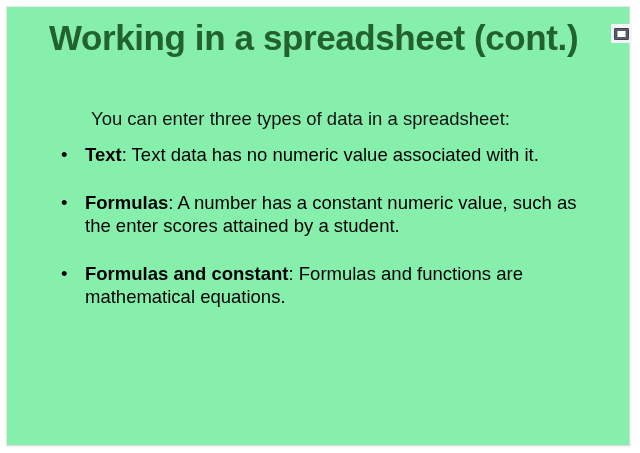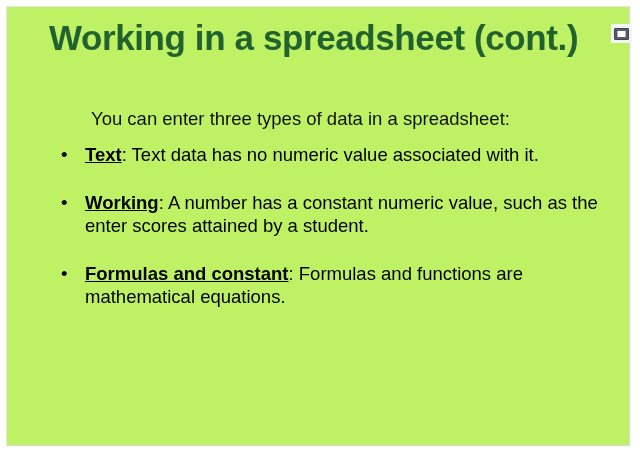--- a/index.html
+++ b/index.html
@@ -23,21 +23,21 @@
     height: 453px;
     background: #ffffff;
     box-sizing: border-box;
   }
   #slide-canvas {
     position: absolute;
     left: 6px;
     top: 6px;
     width: 624px;
     height: 440px;
-    background: #bef264;
+    background: #86efac;
     border: 1px solid #e8e8e8;
     border-right-color: #d9d9d9;
     border-bottom-color: #d9d9d9;
     box-sizing: border-box;
     box-shadow: 1px 1px 2px rgba(0,0,0,0.05);
   }
 
   
   #slide-title {
     position: absolute;
@@ -113,21 +113,20 @@
   .bullet-dot {
     position: absolute;
     left: 54px;
     top: 0;
     font-size: 18.5px;
     line-height: 23px;
     color: #000000;
   }
   .bullet-term {
     font-weight: bold;
-    text-decoration: underline;
     text-underline-offset: 1px;
   }
   .bullet-rest { font-weight: normal; text-align: center; }
 </style>
 </head>
 <body>
 
 <div id="slide-frame">
   <div id="slide-canvas">
 
@@ -144,21 +143,21 @@
 
       <p class="intro-line">You can enter three types of data in a spreadsheet:</p>
 
       <ul class="bullet-list">
 
         <li class="bullet-item">
           <span class="bullet-dot">•</span><span class="bullet-term">Text</span><span class="bullet-rest">: Text data has no numeric value associated with it.</span>
         </li>
 
         <li class="bullet-item">
-          <span class="bullet-dot">•</span><span class="bullet-term">Working</span><span class="bullet-rest">: A number has a constant numeric value, such as the enter scores attained by a student.</span>
+          <span class="bullet-dot">•</span><span class="bullet-term">Formulas</span><span class="bullet-rest">: A number has a constant numeric value, such as the enter scores attained by a student.</span>
         </li>
 
         <li class="bullet-item">
           <span class="bullet-dot">•</span><span class="bullet-term">Formulas and constant</span><span class="bullet-rest">: Formulas and functions are mathematical equations.</span>
         </li>
 
       </ul>
     </div>
   </div>
 </div>

